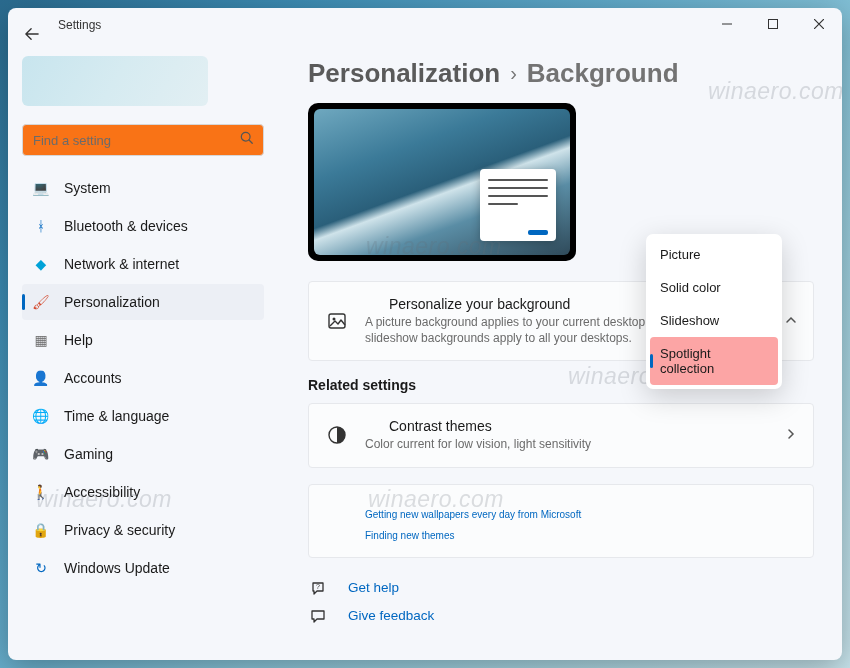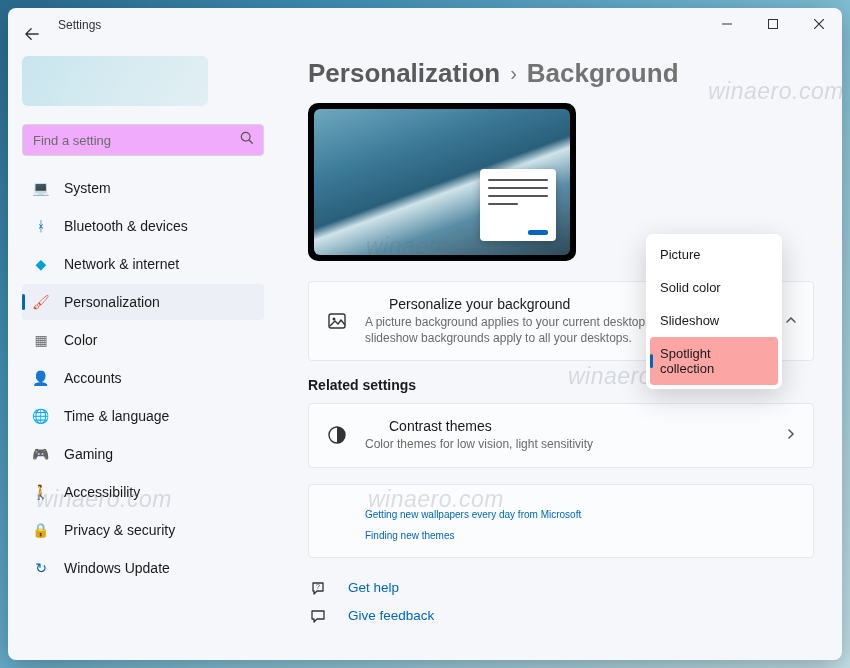--- a/index.html
+++ b/index.html
@@ -10,21 +10,21 @@
   .back-btn { width: 32px; height: 32px; display:flex; align-items:center; justify-content:center; border-radius:4px; cursor:pointer; }
   .app-title { font-size: 12px; color: #333; margin-left: 10px; }
   .win-controls { position:absolute; right:0; top:0; display:flex; }
   .win-btn { width:46px; height:32px; display:flex; align-items:center; justify-content:center; cursor:pointer; }
 
   .body { flex:1; display:flex; overflow:hidden; }
 
   .sidebar { width: 270px; padding: 8px 14px; display:flex; flex-direction:column; }
   .account-card { width: 186px; height: 50px; border-radius: 6px; background: linear-gradient(120deg, #c8e5ee 0%, #d6ebf1 50%, #e2eff3 100%); margin-bottom: 18px; }
   .search-wrap { position: relative; width: 100%; margin-bottom: 14px; }
-  .search { width: 100%; height: 32px; border-radius: 4px; border: 1px solid #d6d6d6; background: #f0abfc; padding: 0 34px 0 10px; font-size: 13px; color:#333; outline:none; }
+  .search { width: 100%; height: 32px; border-radius: 4px; border: 1px solid #d6d6d6; background: #f97316; padding: 0 34px 0 10px; font-size: 13px; color:#333; outline:none; }
   .search::placeholder { color: #6b6b6b; }
   .search-icon { position:absolute; right:10px; top:50%; transform:translateY(-50%); color:#555; }
 
   .nav { display:flex; flex-direction:column; gap: 2px; }
   .nav-item { display:flex; align-items:center; height: 36px; padding: 0 10px; border-radius:4px; font-size:14px; color:#1a1a1a; cursor:pointer; position:relative; }
   .nav-item.active { background:#eceff5; }
   .nav-item.active::before { content:""; position:absolute; left:0; top:50%; transform:translateY(-50%); width:3px; height:16px; background:#0067c0; border-radius:2px; }
   .nav-icon { width: 18px; height: 18px; display:inline-flex; align-items:center; justify-content:center; margin-right: 14px; font-size:14px; }
 
   .main { flex:1; padding: 10px 28px 12px 30px; overflow:hidden; position:relative; }
@@ -124,21 +124,21 @@
           <div class="nav-item">
             <span class="nav-icon" style="color: rgb(0, 162, 216);">◆</span>
             <span>Network &amp; internet</span>
           </div>
           <div class="nav-item active">
             <span class="nav-icon" style="color: rgb(212, 74, 46);">🖌</span>
             <span>Personalization</span>
           </div>
           <div class="nav-item">
             <span class="nav-icon" style="color: rgb(107, 107, 107);">▦</span>
-            <span>Color</span>
+            <span>Help</span>
           </div>
           <div class="nav-item">
             <span class="nav-icon" style="color: rgb(214, 138, 46);">👤</span>
             <span>Accounts</span>
           </div>
           <div class="nav-item">
             <span class="nav-icon" style="color: rgb(107, 107, 107);">🌐</span>
             <span>Time &amp; language</span>
           </div>
           <div class="nav-item">
@@ -200,21 +200,21 @@
 
       <div class="card">
         <div class="card-icon">
             <svg width="20" height="20" viewBox="0 0 20 20">
               <circle cx="10" cy="10" r="8" stroke="#333" stroke-width="1.4" fill="none"></circle>
               <path d="M10 2 A8 8 0 0 1 10 18 Z" fill="#333"></path>
             </svg>
           </div>
         <div class="card-body">
           <div class="card-title">Contrast themes</div>
-          <div class="card-desc">Color themes for low vision, light sensitivity</div>
+          <div class="card-desc">Color current for low vision, light sensitivity</div>
         </div>
         <span class="card-chevron"><svg width="12" height="12" viewBox="0 0 12 12">
               <path d="M4 2 L8 6 L4 10" stroke="#555" stroke-width="1.5" fill="none" stroke-linecap="round"></path>
             </svg></span>
       </div>
 
       <div class="card" style="flex-direction:column; align-items:stretch; padding-bottom:16px;">
         <div class="help-links">
           <a class="help-link">Getting new wallpapers every day from Microsoft</a>
           <a class="help-link">Finding new themes</a>

